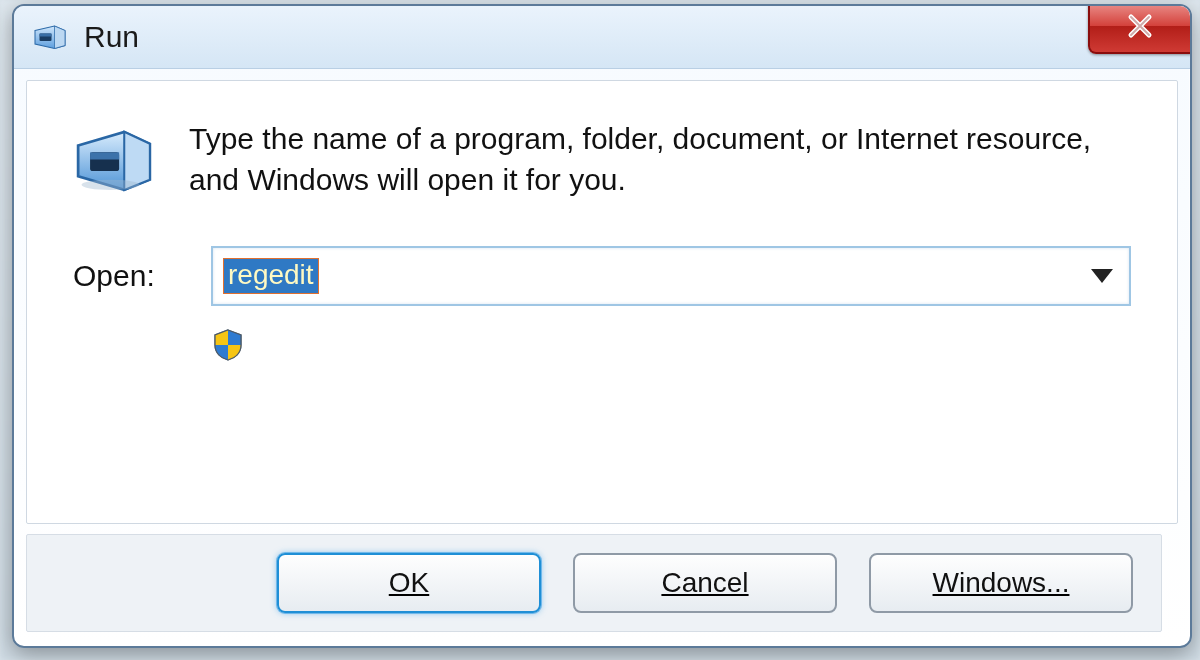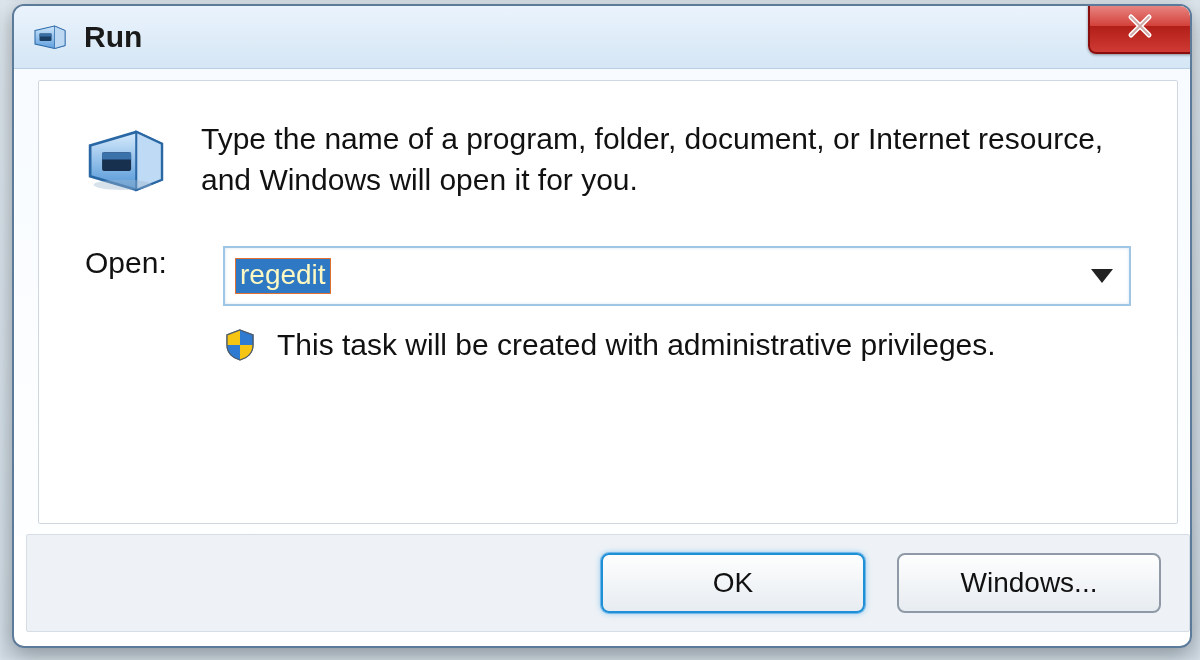--- a/index.html
+++ b/index.html
@@ -23,45 +23,43 @@
     border:2px solid #5c7a99;border-radius:12px;
     background:linear-gradient(#e8f2fb,#dbe9f6 48px,#f7fbff 48px,#ffffff 100%);
     box-shadow:0 6px 22px rgba(0,0,0,.35),inset 0 0 0 1px rgba(255,255,255,.7);
     overflow:hidden;
   }
   .titlebar{
     position:relative;height:62px;display:flex;align-items:center;
     padding:0 18px;
     background:linear-gradient(#eaf3fc,#d5e6f5);
     border-bottom:1px solid #b9cfe4;
-    font-weight:bold;
   }
   .title-icon{width:36px;height:28px;margin-right:16px;flex:0 0 auto}
   .title-text{font-size:30px;color:#1a1a1a}
   .close-btn{
     position:absolute;top:-2px;right:-2px;
     width:100px;height:48px;
     border:2px solid #8a0d0d;border-top:none;
     border-radius:0 10px 0 8px;
     background:linear-gradient(#e98b87 0%,#d4423c 45%,#b21e18 46%,#cf3a34 100%);
     box-shadow:inset 0 1px 0 rgba(255,255,255,.5),0 1px 3px rgba(0,0,0,.4);
     display:flex;align-items:center;justify-content:center;
     cursor:pointer;
   }
   .close-btn svg{width:30px;height:30px}
   .client{
     position:absolute;left:12px;right:12px;top:74px;bottom:122px;
     background:#ffffff;border:1px solid #cfd8e2;border-radius:2px;
     padding:38px 46px 8px 46px;
-    margin-left:12px;
   }
   .row-desc{display:flex;align-items:flex-start}
   .big-run-icon{width:82px;height:72px;flex:0 0 auto;margin-right:34px;margin-top:6px}
   .desc-text{font-size:30px;color:#111;line-height:1.35;max-width:940px}
-  .row-open{display:flex;align-items:flex-start;margin-top:46px}
+  .row-open{display:flex;align-items:center;margin-top:46px}
   .open-label{font-size:30px;color:#111;width:138px}
   .combo{
     position:relative;flex:1;height:56px;
     border:2px solid #9fc6e4;background:#fff;
     display:flex;align-items:center;padding:0 54px 0 10px;
     box-shadow:inset 0 0 3px rgba(80,140,200,.25);
   }
   .combo .selection{
     font-size:28px;color:#fef9c3;background:#2f79c4;
     padding:2px 4px 4px 4px;border:1px solid #e07030;
@@ -69,24 +67,24 @@
   }
   .combo .caret{
     position:absolute;right:16px;top:50%;transform:translateY(-50%);
     width:0;height:0;border-left:11px solid transparent;border-right:11px solid transparent;
     border-top:14px solid #222;
   }
   .row-admin{display:flex;align-items:center;margin-top:22px;margin-left:138px}
   .shield{width:34px;height:34px;margin-right:20px;flex:0 0 auto}
   .admin-text{font-size:30px;color:#111}
   .button-bar{
-    position:absolute;left:12px;right:0;bottom:14px;height:96px;
+    position:absolute;left:12px;right:28px;bottom:14px;height:96px;
     background:#eef2f6;border:1px solid #d6dde5;border-radius:2px;
     display:flex;justify-content:flex-end;align-items:center;
-    padding:0 28px;gap:32px;
+    padding:0 28px;gap:32px;text-decoration:underline;
   }
   .btn{
     width:260px;height:56px;font-size:28px;color:#111;
     background:linear-gradient(#fefefe,#e7ecf1);
     border:2px solid #8f9aa6;border-radius:8px;
     box-shadow:inset 0 1px 0 rgba(255,255,255,.9);
     display:flex;align-items:center;justify-content:center;
     cursor:pointer;
   }
   .btn.default{
@@ -163,23 +161,23 @@
       <span class="shield">
         <svg viewBox="0 0 34 34">
           <path d="M17 2 L30 7 L30 17 C30 25 24 30 17 32 C10 30 4 25 4 17 L4 7 Z" fill="#fff" stroke="#6b7885" stroke-width="1.2"></path>
           <path d="M17 2 L30 7 L30 17 L17 17 Z" fill="#2e7bd1"></path>
           <path d="M4 7 L17 2 L17 17 L4 17 Z" fill="#f6c514"></path>
           <path d="M17 17 L30 17 C30 25 24 30 17 32 Z" fill="#f6c514"></path>
           <path d="M4 17 L17 17 L17 32 C10 30 4 25 4 17 Z" fill="#2e7bd1"></path>
           <path d="M17 2 L30 7 L30 17 C30 25 24 30 17 32 C10 30 4 25 4 17 L4 7 Z" fill="none" stroke="#4c5a68" stroke-width="1.3"></path>
         </svg>
       </span>
-      <div class="admin-text">This task will be created with administrative privileges.</div>
     </div>
 
   </div>
 
   <div class="button-bar">
     <div class="btn default">OK</div>
+    <div class="btn">Cancel</div>
     <div class="btn">Windows...</div>
   </div>
 
 </div>
 
 </body></html>

